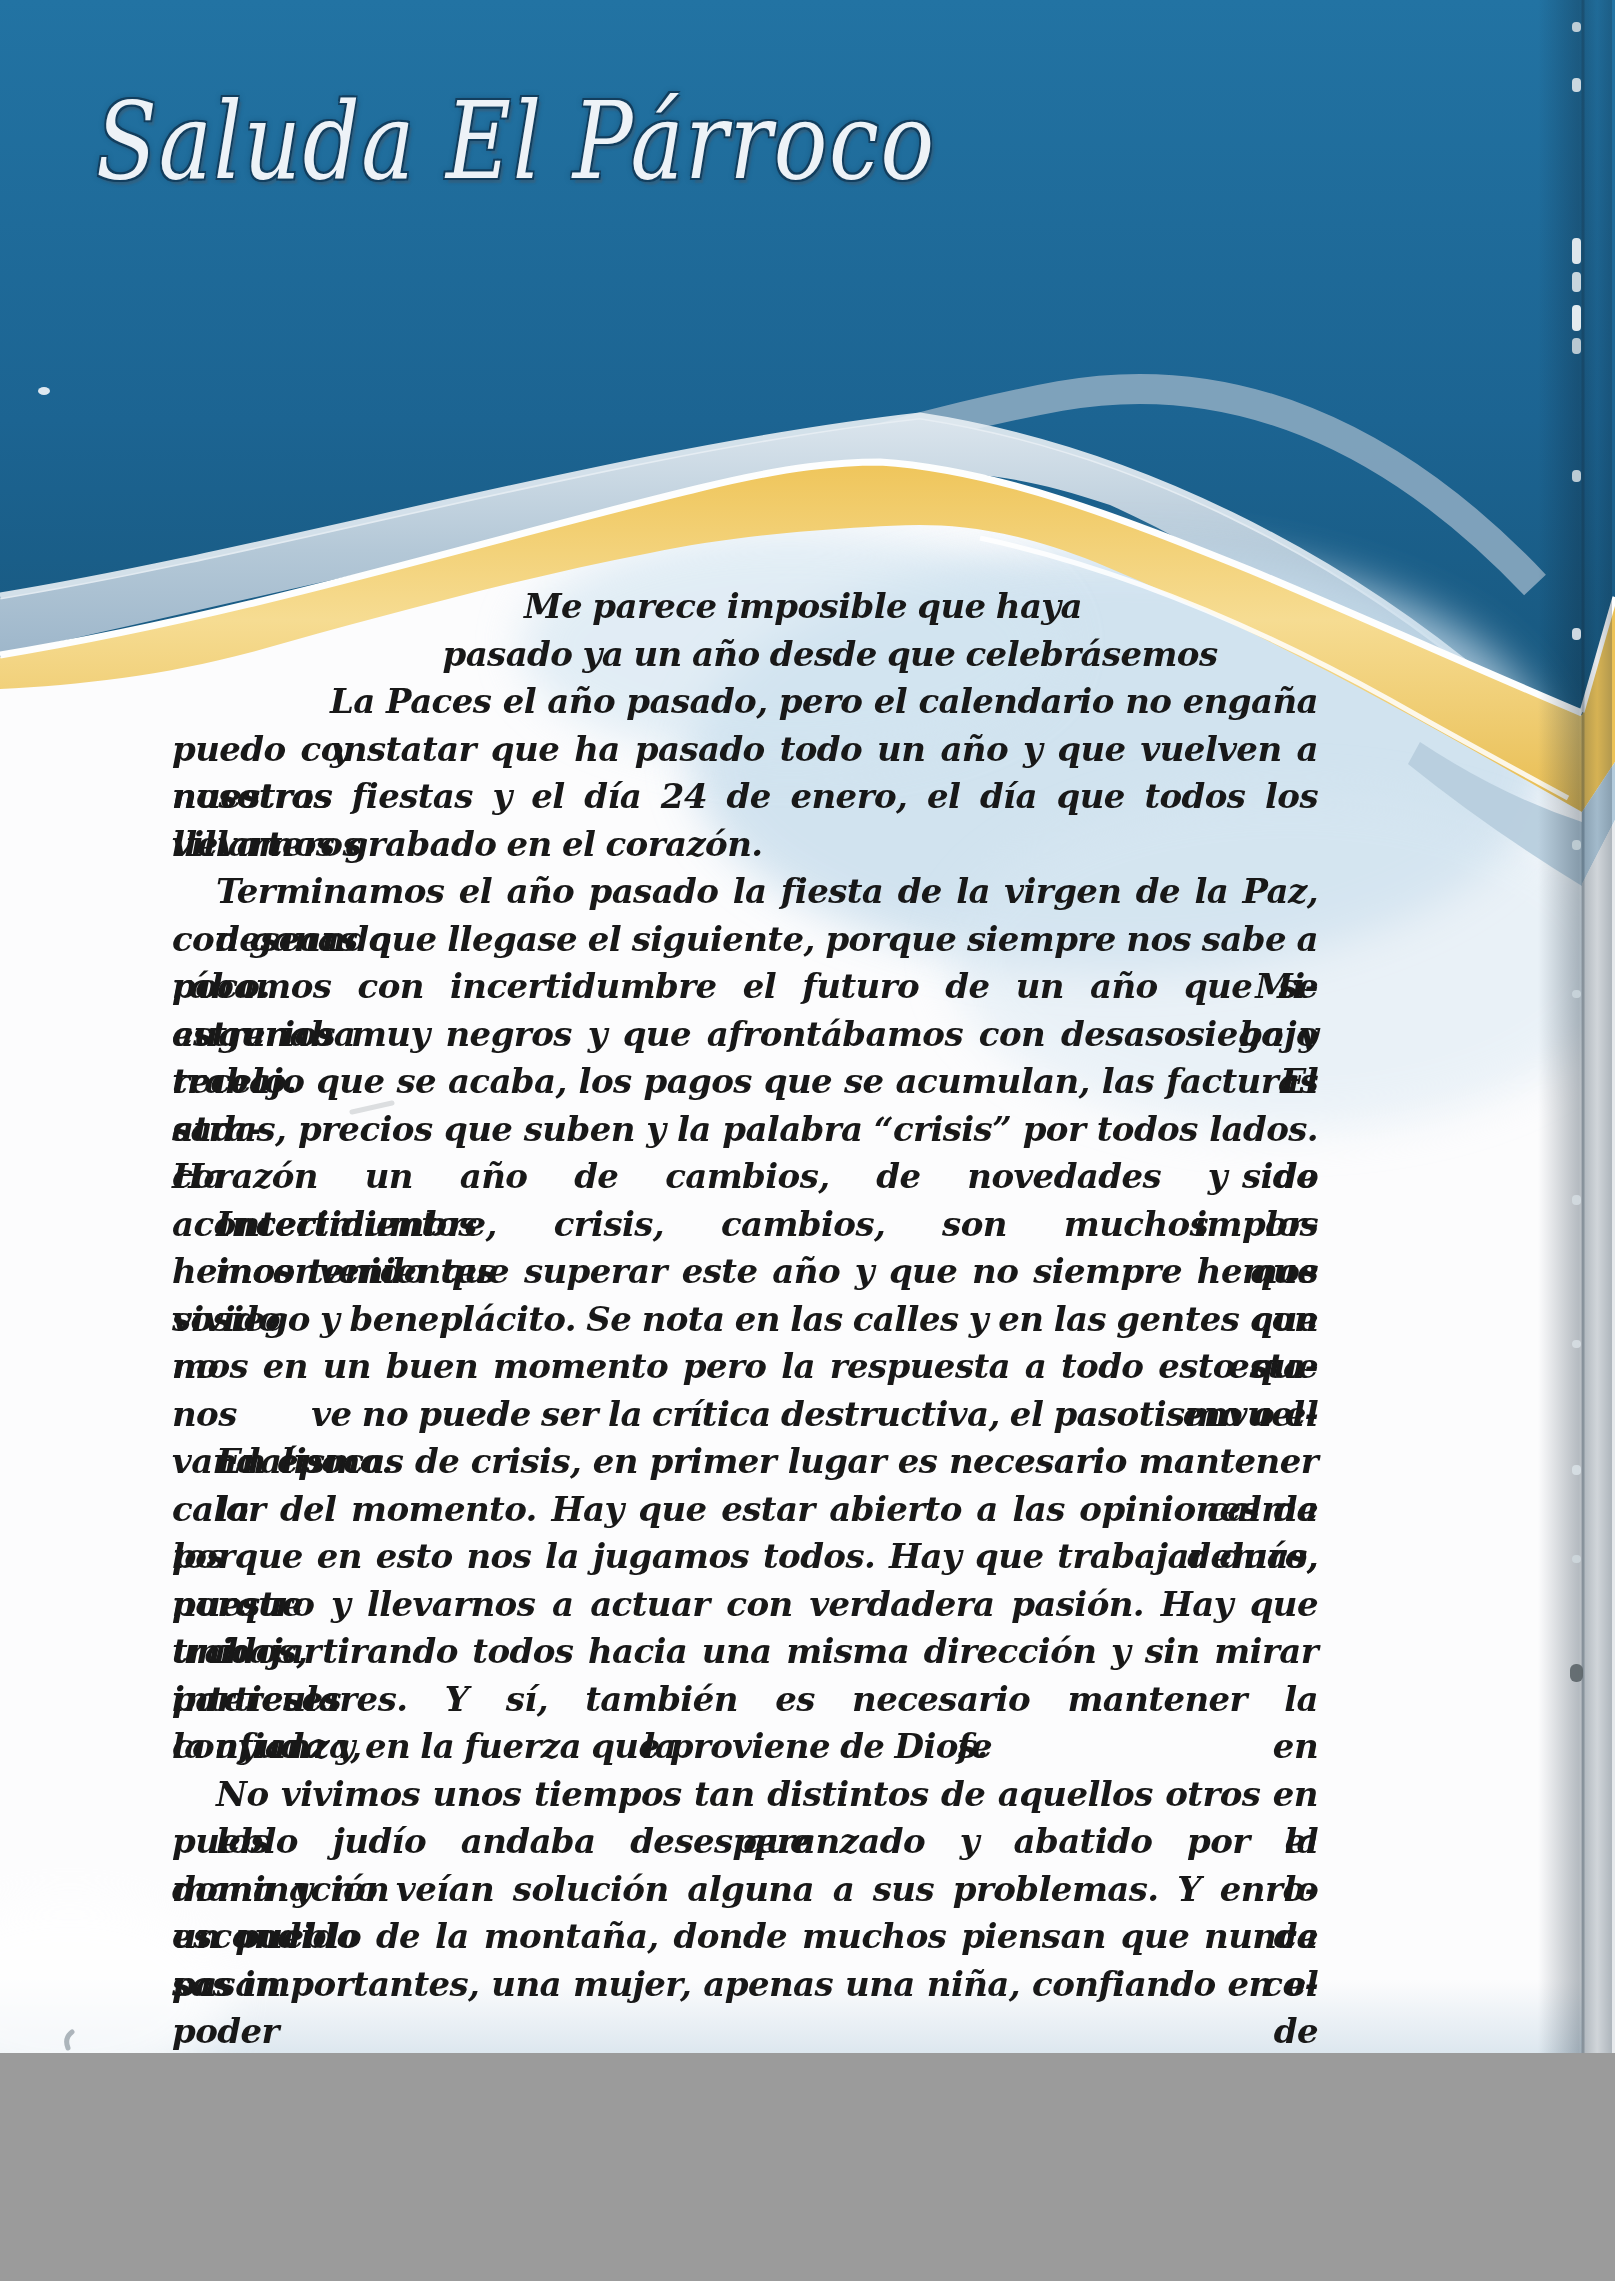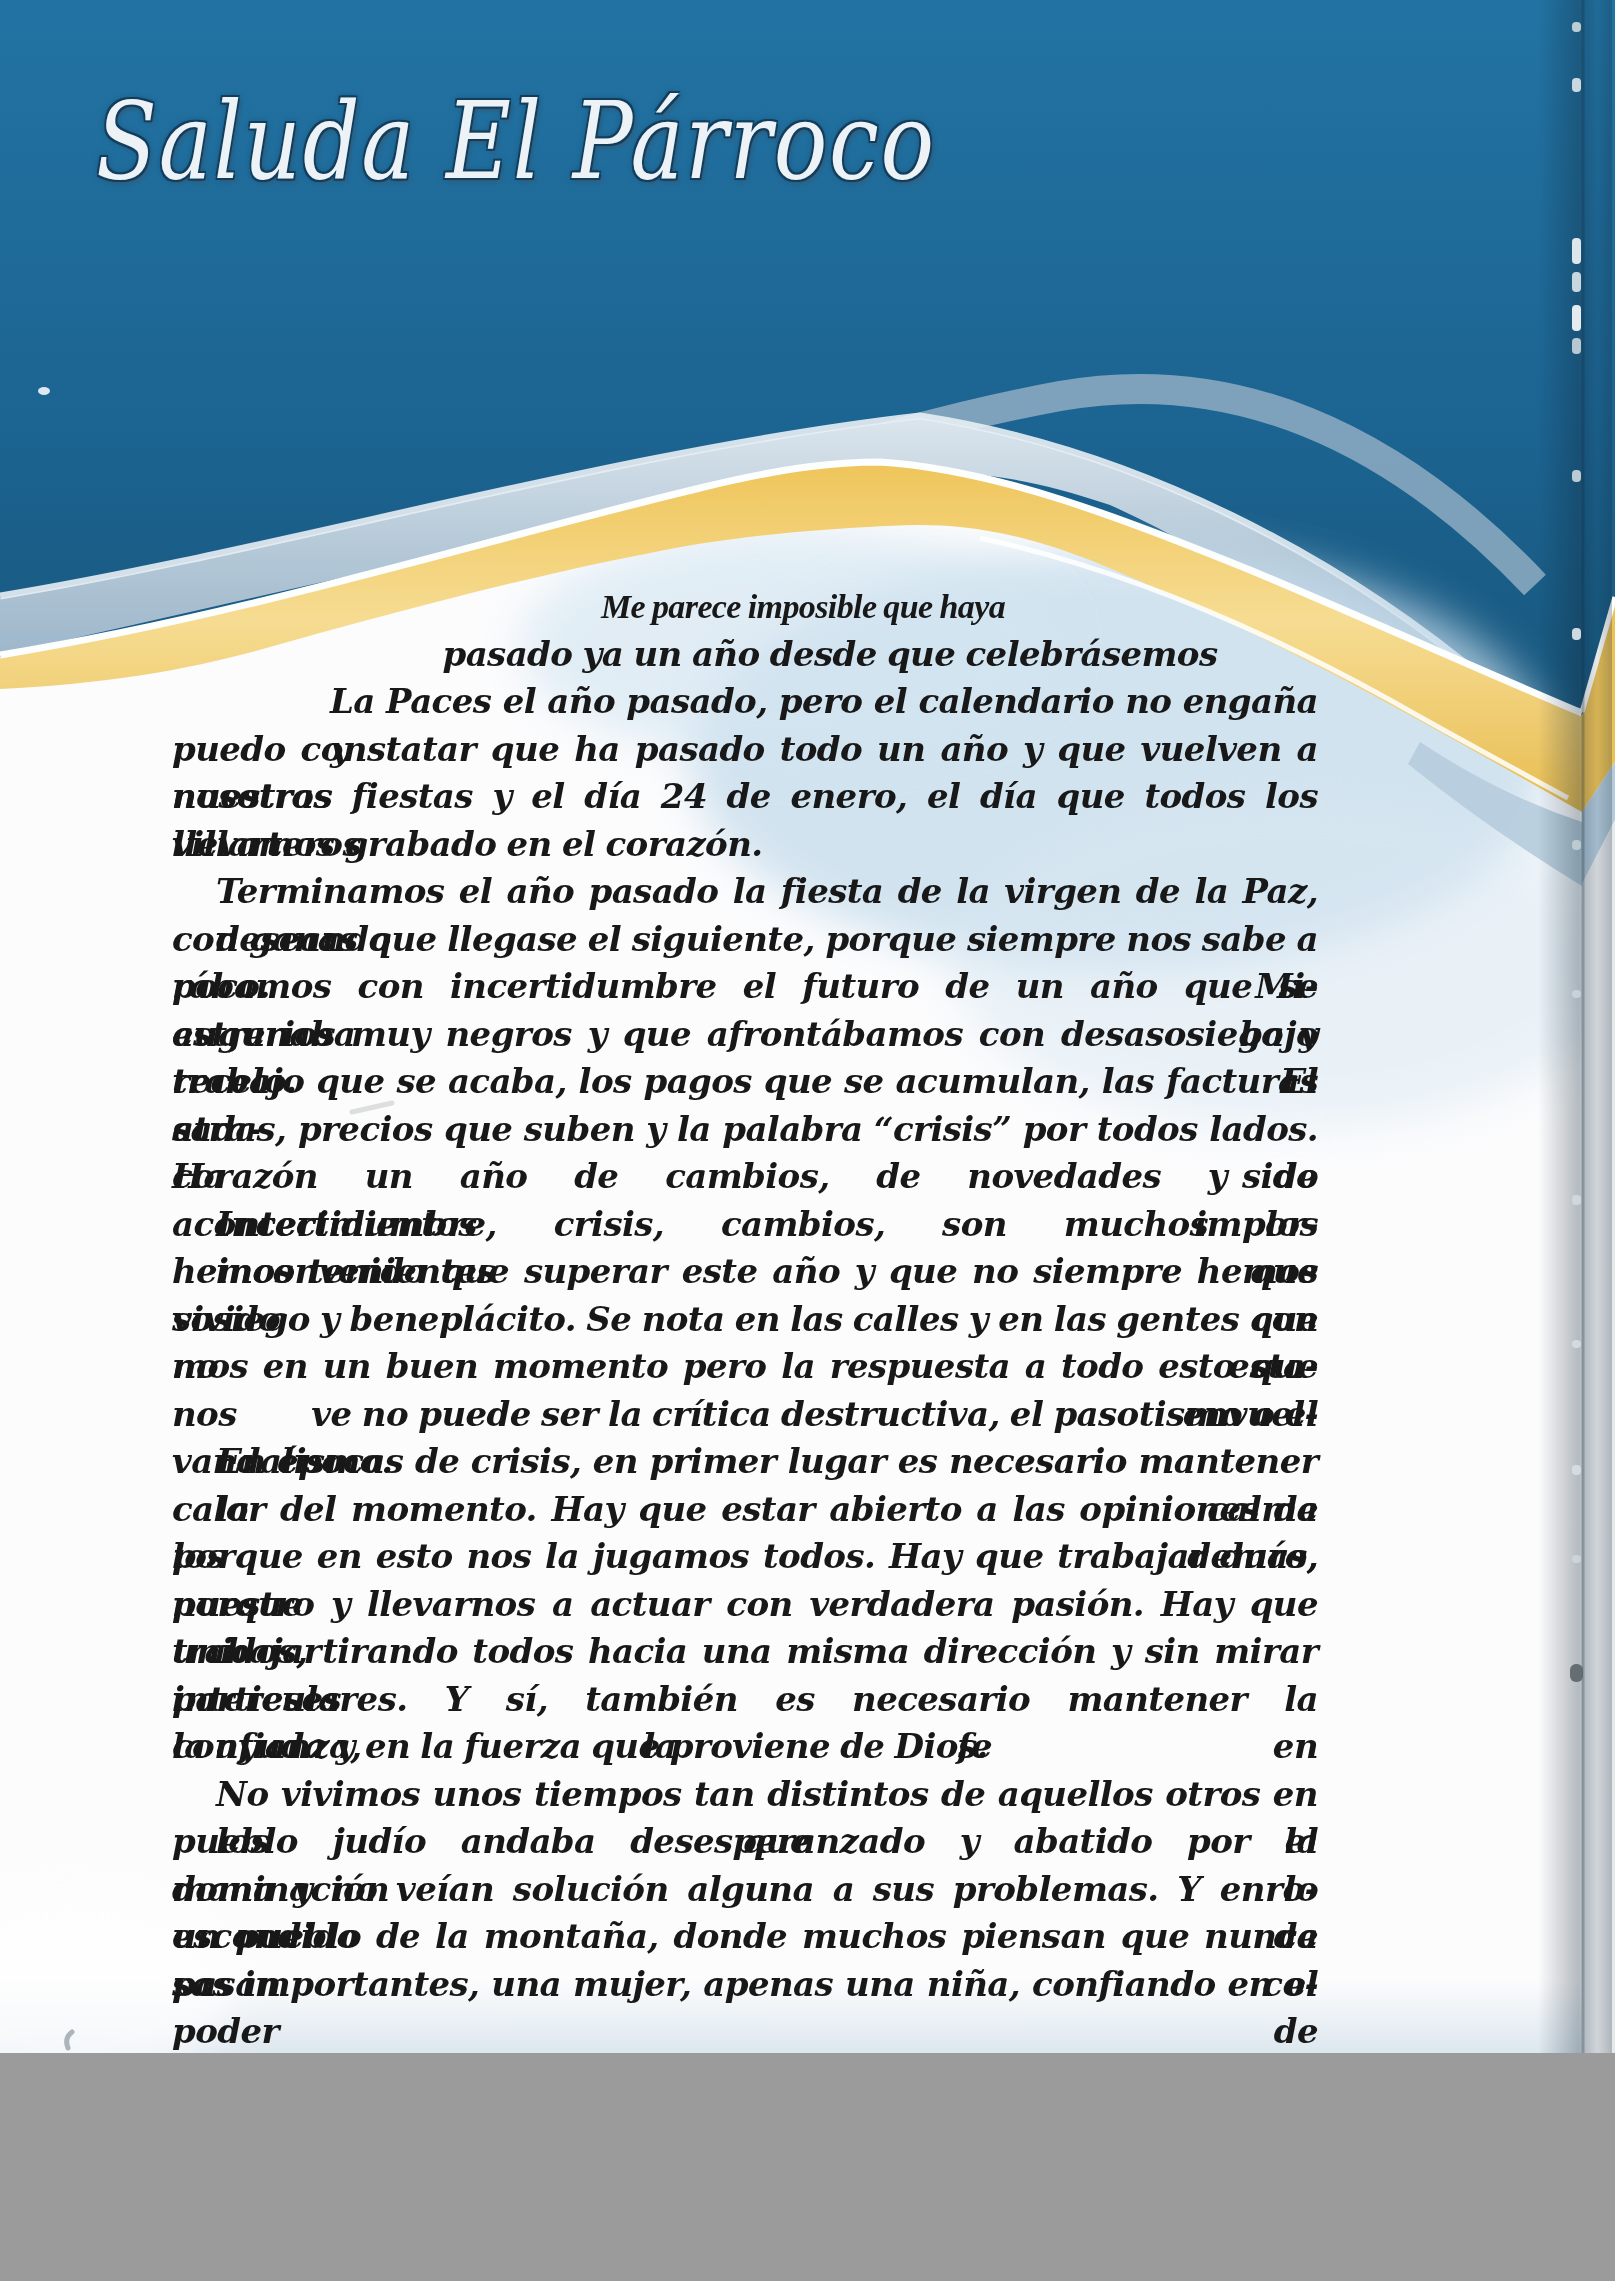--- a/index.html
+++ b/index.html
@@ -22,21 +22,21 @@
   }
   #text-block{
     position:absolute;left:172px;top:583px;width:1146px;z-index:2;
     font-style:italic;font-weight:600;font-size:34px;line-height:47.5px;
     letter-spacing:-0.6px;word-spacing:-1px;color:#181818;
   }
   .line{height:47.5px;text-align:justify;text-align-last:justify;text-justify:inter-word;}
   .line.e{text-align:right;text-align-last:left;}
   .line.pj{padding-left:44px;}
   .line.i3{padding-left:158px;}
-  .line.c1{text-align:left;text-align-last:center;transform:translateX(58px);font-family:Liberation Serif, serif;}
+  .line.c1{text-align:left;text-align-last:center;transform:translateX(58px);}
   .line.c2{text-align:center;text-align-last:center;transform:translateX(85px);}
 </style>
 <title>Saluda El Párroco</title></head>
 <body>
 
 <div id="page">
 
   <svg id="waves" width="1615" height="2281" viewBox="0 0 1615 2281" aria-hidden="true">
     <defs>
       <linearGradient id="bgBlue" gradientUnits="userSpaceOnUse" x1="0" y1="0" x2="0" y2="1200">

